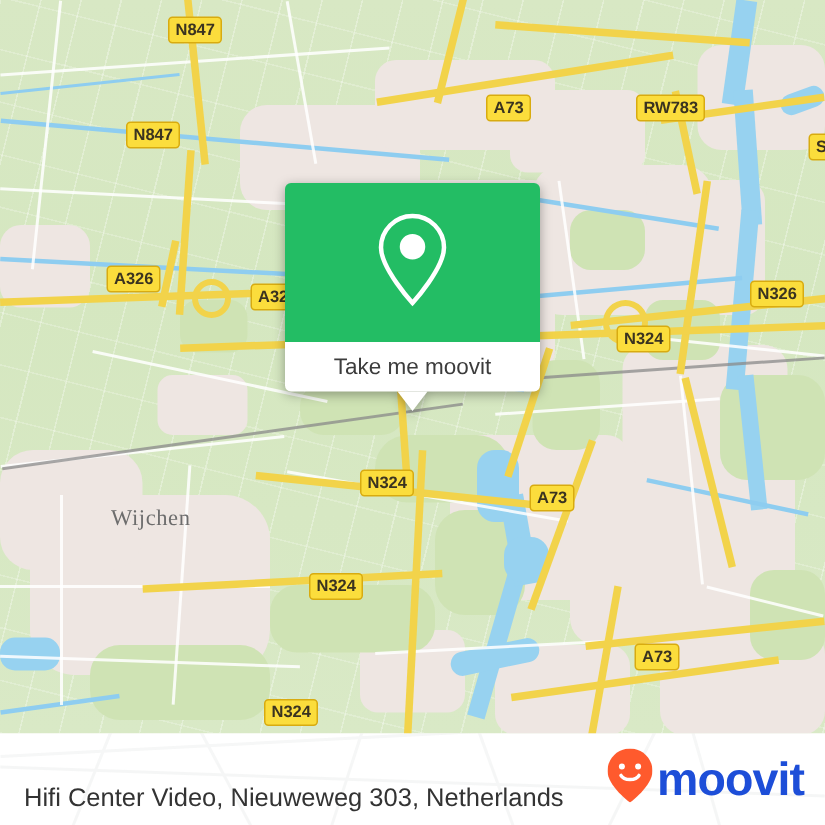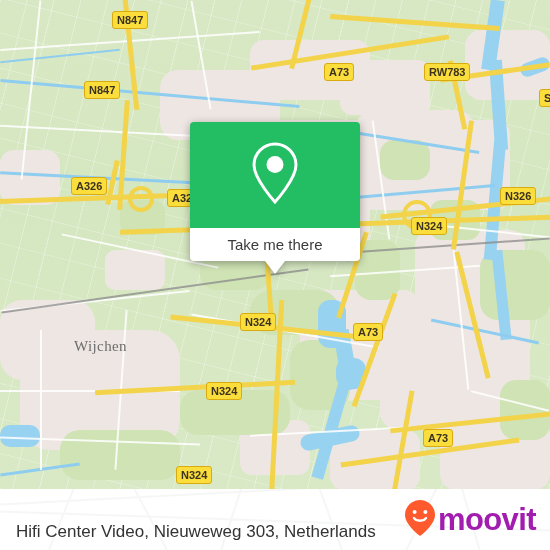--- a/index.html
+++ b/index.html
@@ -97,21 +97,21 @@
   #footer-text{
     position:absolute;left:16px;top:12px;height:61px;
     display:flex;align-items:center;
     color:#333333;font-size:17px;white-space:nowrap;
   }
   #footer-logo{
     position:absolute;right:14px;top:0;height:61px;
     display:flex;align-items:center;gap:3px;
   }
   #moovit-word{
-    color:#a21caf;font-size:31px;font-weight:bold;
+    color:#1d4ed8;font-size:31px;font-weight:bold;
     letter-spacing:-.6px;line-height:31px;
   }
 </style>
 </head>
 <body>
 
 <div id="root">
 
   <div id="map">
 
@@ -260,21 +260,21 @@
 
     <div id="popup">
       <div id="popup-green">
         <span>
           <svg width="52" height="66" viewBox="0 0 52 66" aria-hidden="true">
             <path d="M26 4 C14.4 4 5 13.4 5 25 C5 39 26 62 26 62 C26 62 47 39 47 25 C47 13.4 37.6 4 26 4 Z" fill="none" stroke="#ffffff" stroke-width="3"></path>
             <circle cx="26" cy="24.5" r="8.5" fill="#ffffff"></circle>
           </svg>
         </span>
       </div>
-      <div id="popup-label">Take me there</div>
+      <div id="popup-label">Take me moovit</div>
       <div id="popup-tail"></div>
     </div>
 
   </div>
 
   <div id="footer">
     <div id="footer-wm">
       <div class="wm" style="left:0px;top:489px;width:550px;height:2px;transform:rotate(-3deg);"></div>
       <div class="wm" style="left:60px;top:480px;width:2px;height:80px;transform:rotate(22deg);"></div>
       <div class="wm" style="left:150px;top:480px;width:2px;height:80px;transform:rotate(-28deg);"></div>

